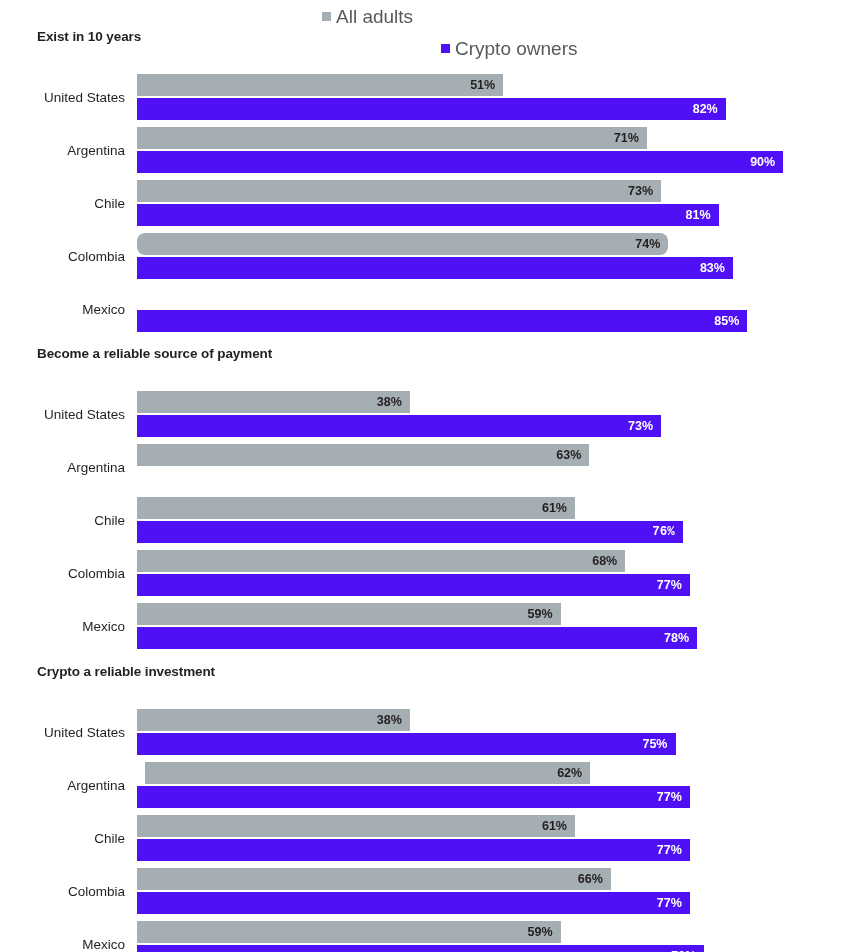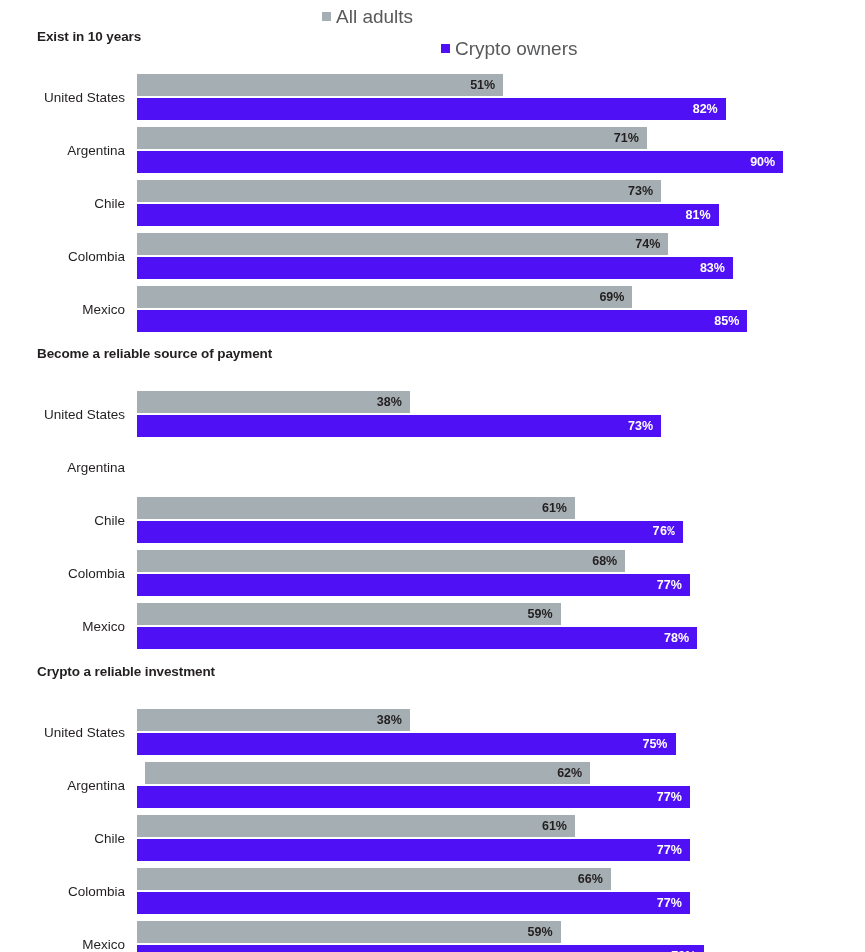--- a/index.html
+++ b/index.html
@@ -180,37 +180,32 @@
           </div>
           <div class="bar-row bottom" style="width: 581.58px;">
             <div class="bar owners" style="width: 100%;">
               <span class="bar-value">81%</span>
             </div>
           </div>
         </div>
         <div class="group" style="top: 182px;">
           <div class="cat-label">Colombia</div>
           <div class="bar-row top" style="width: 531.32px;">
-            <div class="bar adults" style="width: 100%;">
+            <div class="bar adults" style="width: 100%; border-radius: 8px;">
               <span class="bar-value">74%</span>
             </div>
           </div>
           <div class="bar-row bottom" style="width: 595.94px;">
             <div class="bar owners" style="width: 100%;">
               <span class="bar-value">83%</span>
             </div>
           </div>
         </div>
         <div class="group" style="top: 235px;">
           <div class="cat-label">Mexico</div>
-          <div class="bar-row top" style="width: 495.42px;">
-            <div class="bar adults" style="width: 100%;">
-              <span class="bar-value">69%</span>
-            </div>
-          </div>
           <div class="bar-row bottom" style="width: 610.3px;">
             <div class="bar owners" style="width: 100%;">
               <span class="bar-value">85%</span>
             </div>
           </div>
         </div>
       </div>
     </div>
     <div class="chart-section" style="top: 346px;">
       <div class="section-title">Become a reliable source of payment</div>
@@ -223,20 +218,25 @@
             </div>
           </div>
           <div class="bar-row bottom" style="width: 524.14px;">
             <div class="bar owners" style="width: 100%;">
               <span class="bar-value">73%</span>
             </div>
           </div>
         </div>
         <div class="group" style="top: 76px;">
           <div class="cat-label">Argentina</div>
+          <div class="bar-row top" style="width: 452.34px;">
+            <div class="bar adults" style="width: 100%;">
+              <span class="bar-value">63%</span>
+            </div>
+          </div>
         </div>
         <div class="group" style="top: 129px;">
           <div class="cat-label">Chile</div>
           <div class="bar-row top" style="width: 437.98px;">
             <div class="bar adults" style="width: 100%;">
               <span class="bar-value">61%</span>
             </div>
           </div>
           <div class="bar-row bottom" style="width: 545.68px;">
             <div class="bar owners" style="width: 100%; font-family: Liberation Mono, monospace;">

